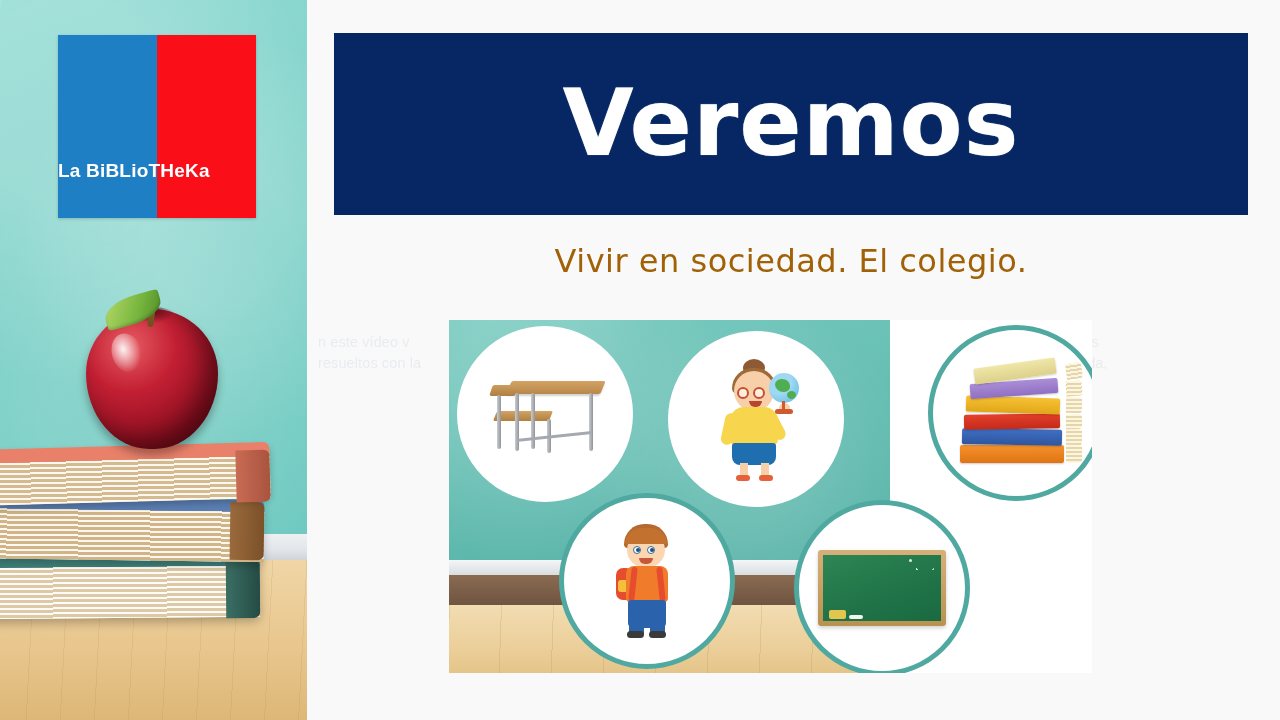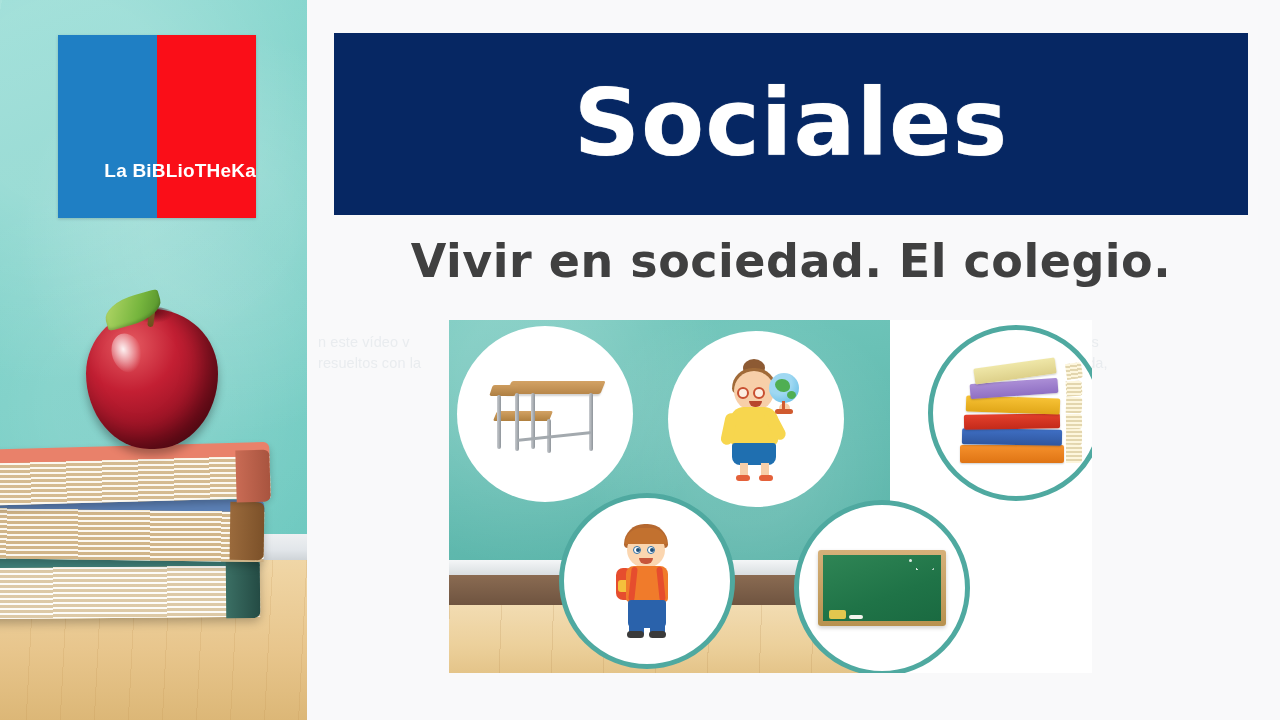--- a/index.html
+++ b/index.html
@@ -135,24 +135,24 @@
     letter-spacing: 1px;
     line-height: 1;
     text-shadow: 0 0 1px rgba(255,255,255,.5);
   }
 
   
   #subtitle {
     position: absolute; left: 334px; top: 233px;
     width: 914px; height: 56px;
     display: flex; align-items: center; justify-content: center;
-    color: #404040;
+    color: #a16207;
     font-family: "DejaVu Sans", sans-serif;
-    font-size: 46px;
-    font-weight: 700;
+    font-size: 32px;
+    font-weight: 400;
     letter-spacing: .5px;
     white-space: nowrap;
   }
 
   
   #description {
     position: absolute; left: 318px; top: 332px;
     width: 962px; height: 40px;
     color: #e9ecef;
     font-size: 14.5px;
@@ -386,21 +386,21 @@
     text-align: center;
     color: #ffffff;
     font-family: "Liberation Sans", sans-serif;
     font-weight: 700;
     font-size: 84px;
     line-height: 86px;
     letter-spacing: 4px;
   }
   #logo-name {
     position: absolute; left: 0; top: 125px; width: 198px;
-    text-align: right;
+    text-align: left;
     color: #ffffff;
     font-family: "Liberation Sans", sans-serif;
     font-weight: 700;
     font-size: 19px;
     letter-spacing: .2px;
   }
 </style>
 </head>
 <body>
 
@@ -435,21 +435,21 @@
     </div>
 
     <div id="logo">
       <div class="half-blue"></div>
       <div class="half-red"></div>
       <div id="logo-name">La BiBLioTHeKa</div>
     </div>
   </div>
 
   <div id="title-banner">
-    <div id="title-text">Sociales</div>
+    <div id="title-text">Veremos</div>
   </div>
 
   <div id="subtitle">Vivir en sociedad. El colegio.</div>
 
   <div id="description">
     <span class="line">
       <span>n este vídeo v</span>
       <span style="display:inline-block;width:560px"></span>
       <span>Veremos ejemplos</span>
     </span>

